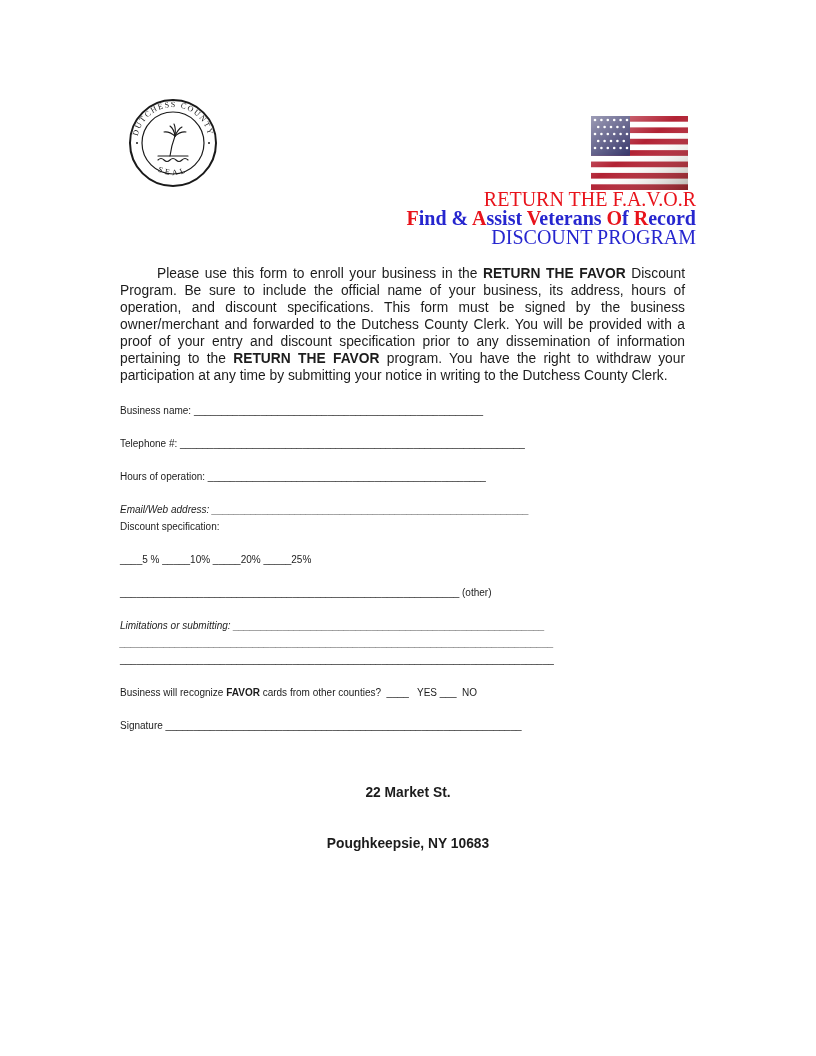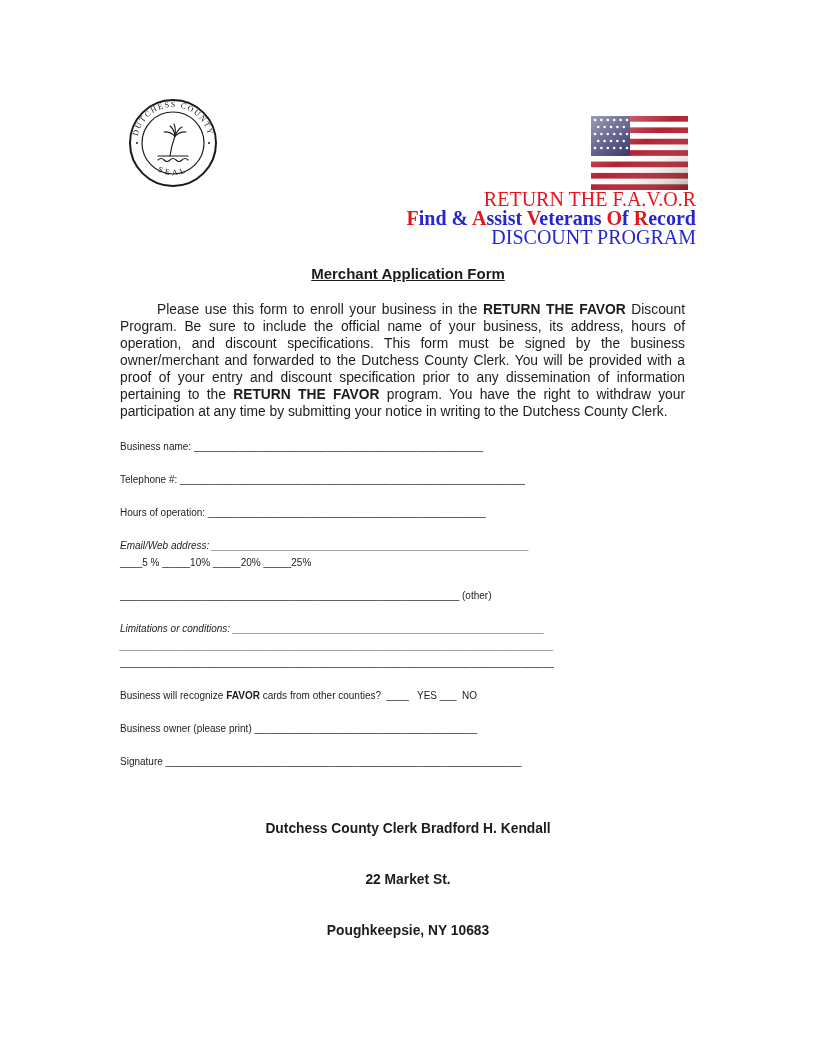--- a/index.html
+++ b/index.html
@@ -151,38 +151,36 @@
   </div>
 
   <div class="content">
 
     <div class="h-center h-red">RETURN THE F.A.V.O.R</div>
 
     <div class="h-center h-sub"><span class="c-red">F</span><span class="c-blue">ind &amp; </span><span class="c-red">A</span><span class="c-blue">ssist </span><span class="c-red">V</span><span class="c-blue">eterans </span><span class="c-red">O</span><span class="c-blue">f </span><span class="c-red">R</span><span class="c-blue">ecord</span></div>
 
     <div class="h-center h-blue">DISCOUNT PROGRAM</div>
 
-    <div class="form-title">Merchant Application Form</div>
 
     <p class="intro"><span>Please use this form to enroll your business in the </span><b>RETURN THE FAVOR</b><span> Discount Program.  Be sure to include the official name of your business, its address, hours of operation, and discount specifications.  This form must be signed by the business owner/merchant and forwarded to the Dutchess County Clerk.  You will be provided with a proof of your entry and discount specification prior to any dissemination of information pertaining to the </span><b>RETURN THE FAVOR</b><span> program.  You have the right to withdraw your participation at any time by submitting your notice in writing to the Dutchess County Clerk.</span></p>
 
     <div class="fl">Business name: ____________________________________________________</div>
     <div class="fl">Telephone #: ______________________________________________________________</div>
     <div class="fl">Hours of operation: __________________________________________________</div>
     <div class="fl tight">Email/Web address: _________________________________________________________</div>
+    <div class="fl">Discount specification:</div>
     <div class="fl">____5 % _____10% _____20% _____25%</div>
     <div class="fl">_____________________________________________________________ (other)</div>
-    <div class="fl tight">Limitations or conditions: ________________________________________________________</div>
+    <div class="fl tight">Limitations or submitting: ________________________________________________________</div>
     <div class="fl tight">______________________________________________________________________________</div>
     <div class="fl">______________________________________________________________________________</div>
     <div class="fl"><span>Business will recognize </span><b>FAVOR</b><span> cards from other counties?  ____   YES ___  NO</span></div>
-    <div class="fl">Business owner (please print) ________________________________________</div>
     <div class="fl">Signature ________________________________________________________________</div>
 
     <div class="footer">
-      <div class="bold">Dutchess County Clerk Bradford H. Kendall</div>
       <div class="bold">22 Market St.</div>
       <div class="bold">Poughkeepsie, NY 10683</div>
       
     </div>
 
   </div>
 </div>
 
 </body></html>

